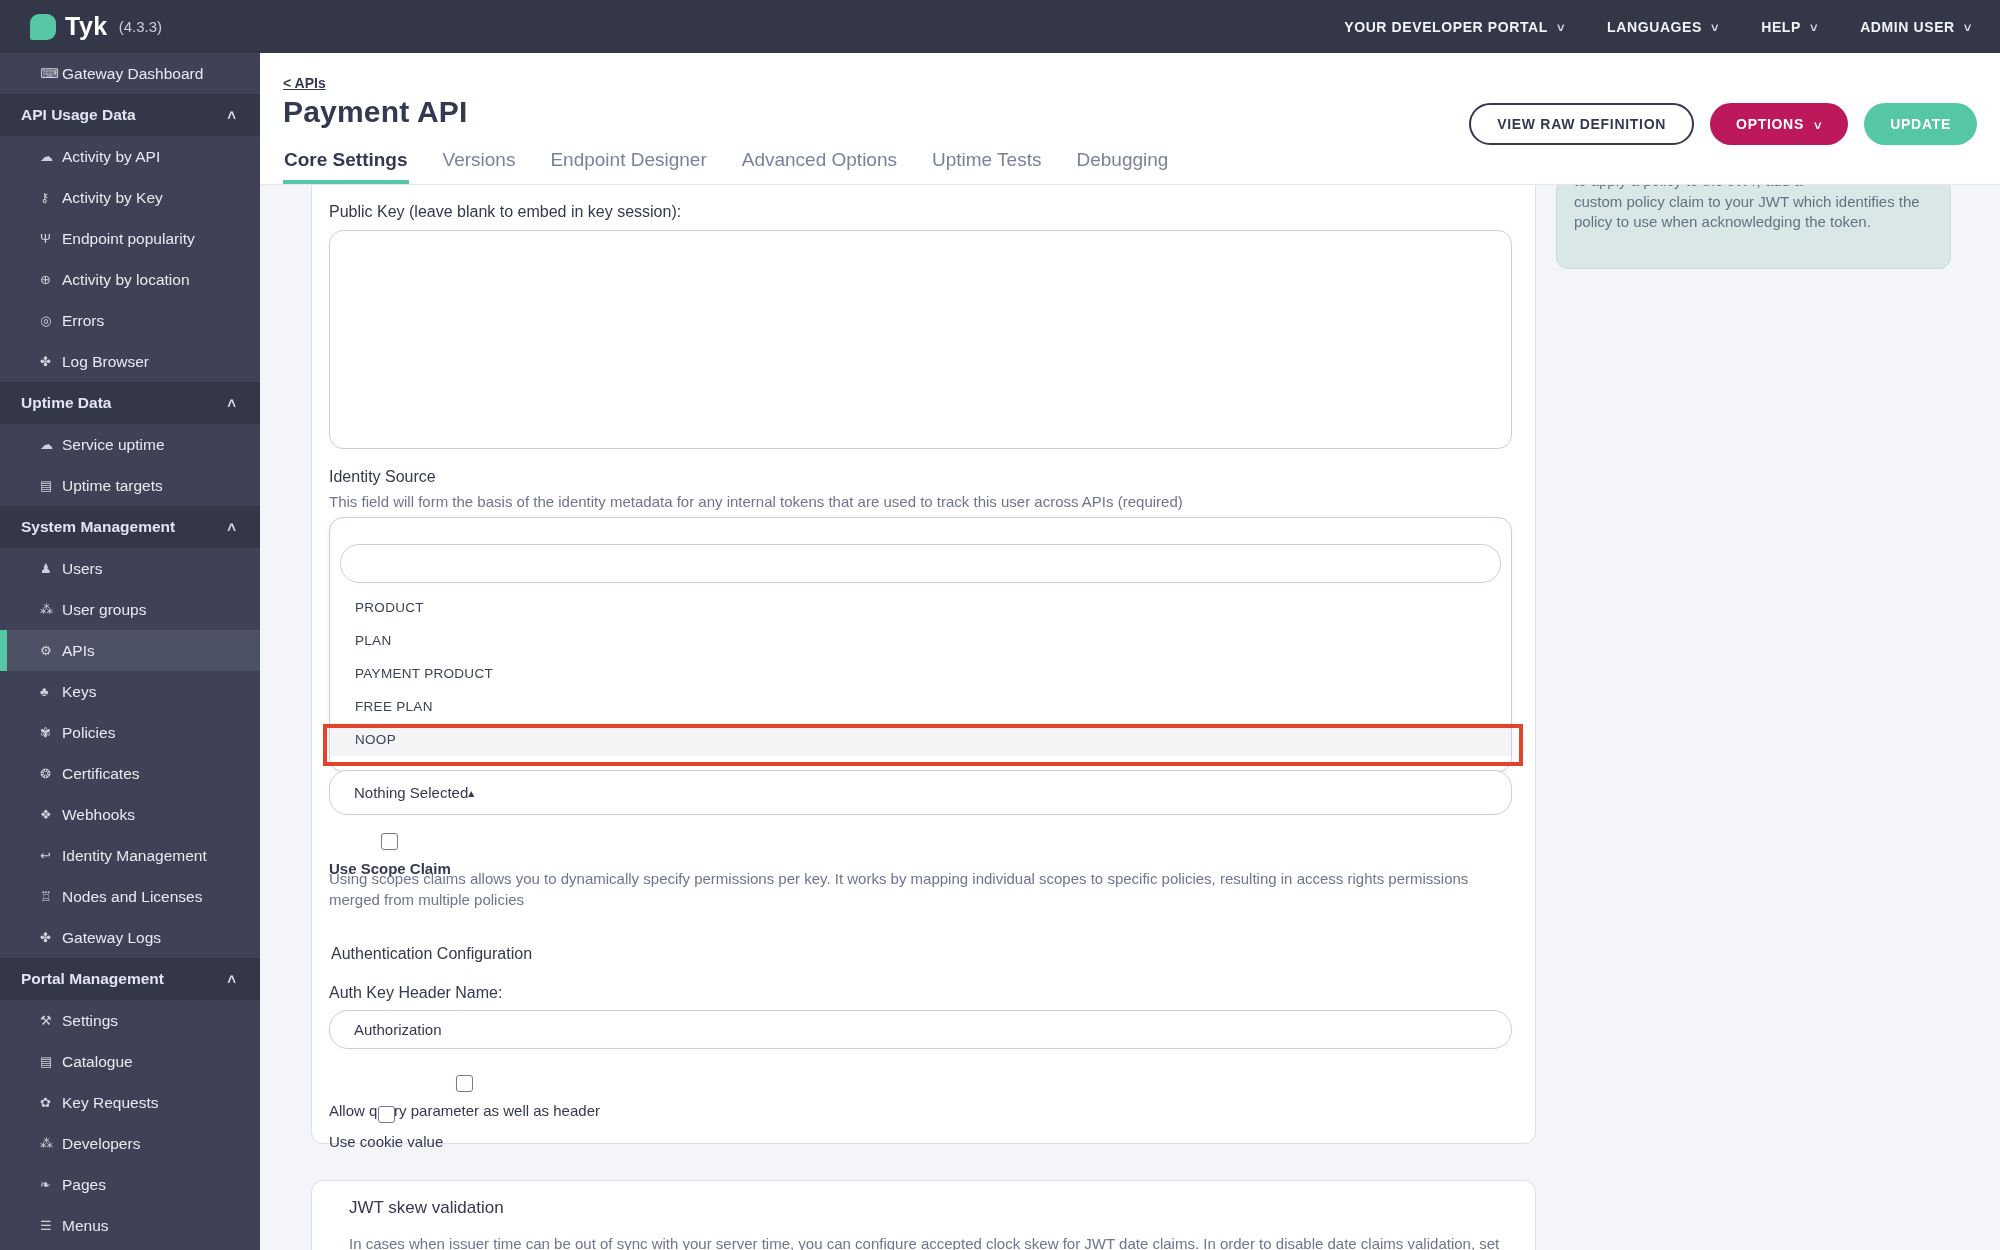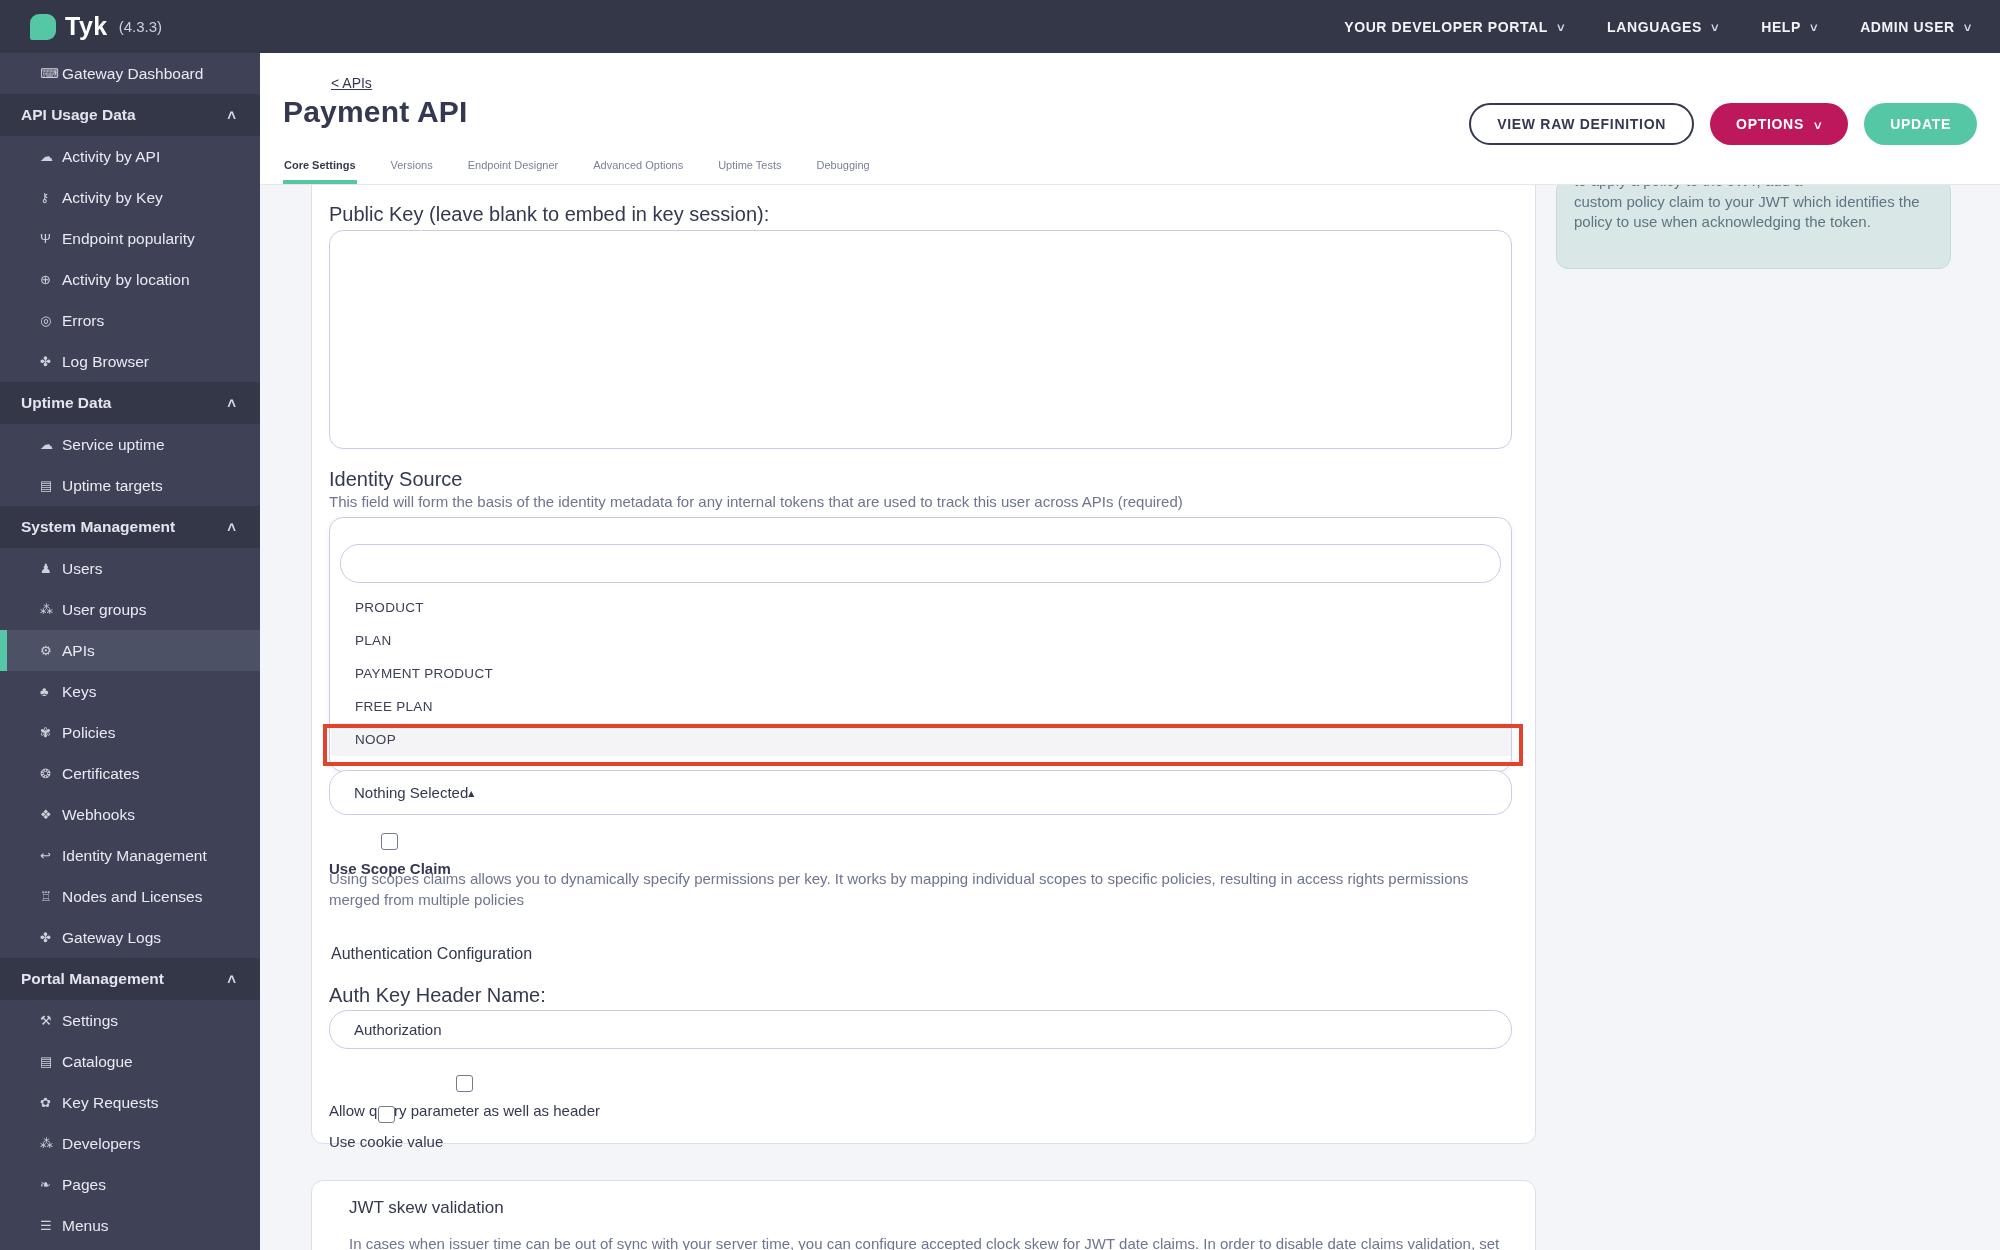--- a/index.html
+++ b/index.html
@@ -20,39 +20,39 @@
   .sb-row { height:41px; display:flex; align-items:center; color:#e8e9f1; font-size:15.5px; cursor:pointer; position:relative; }
   .sb-item { padding-left:40px; }
   .sb-item .sb-icon { width:22px; font-size:13px; opacity:0.85; display:inline-block; }
   .sb-section { background:#343748; padding:0 24px 0 21px; justify-content:space-between; font-weight:bold; color:#e3e4ee; height:42px; }
   .sb-chevron { font-size:15px; font-weight:bold; color:#d6d8e2; }
   .sb-selected { background:#4d5166; }
   .sb-selected::before { content:""; position:absolute; left:0; top:0; bottom:0; width:7px; background:#56c7a5; }
 
   
   .main-header { position:absolute; left:260px; top:53px; width:1740px; height:132px; background:#ffffff; border-bottom:1px solid #e5e6ee; z-index:10; }
-  .breadcrumb { position:absolute; left:23px; top:22px; font-size:14px; font-weight:normal; color:#343851; text-decoration:underline; cursor:pointer;margin-left:48px; }
+  .breadcrumb { position:absolute; left:23px; top:22px; font-size:14px; font-weight:bold; color:#343851; text-decoration:underline; cursor:pointer; }
   .page-title { position:absolute; left:23px; top:42px; font-size:30px; font-weight:bold; color:#343851; letter-spacing:0.2px; }
   .hdr-buttons { position:absolute; right:23px; top:50px; display:flex; gap:16px; align-items:center; }
   .btn { height:42px; border-radius:21px; display:flex; align-items:center; justify-content:center; font-size:14px; font-weight:bold; letter-spacing:0.7px; cursor:pointer; padding:0 26px; }
   .btn-outline { background:#ffffff; border:2px solid #343851; color:#343851; }
   .btn-dark { background:#be185d; color:#ffffff; gap:10px; }
   .btn-teal { background:#56c7a5; color:#ffffff; }
   .btn-caret { font-size:13px; transform:translateY(1px); }
   .tabs { position:absolute; left:23px; bottom:0; display:flex; gap:33px; }
-  .tab { font-size:11px; color:#7b809b; padding:8px 1px 9px; border-bottom:4px solid transparent; cursor:pointer; }
+  .tab { font-size:19px; color:#7b809b; padding:8px 1px 9px; border-bottom:4px solid transparent; cursor:pointer; }
   .tab.active { color:#343851; font-weight:bold; border-bottom-color:#56c7a5; }
 
   
   .content { position:absolute; left:260px; top:185px; width:1740px; height:1065px; background:#f4f5f8; overflow:hidden; }
   .card { position:absolute; background:#ffffff; border:1px solid #dcdeeb; border-radius:12px; }
   .main-card { left:51px; top:-24px; width:1225px; height:983px; }
   .jwt-card { left:51px; top:995px; width:1225px; height:120px; }
 
-  .field-label { position:absolute; font-size:20px; color:#343851; }
+  .field-label { position:absolute; font-size:16px; color:#343851; }
   .field-desc { position:absolute; font-size:15px; color:#6f7490; line-height:21px; }
 
   .pk-textarea { position:absolute; left:69px; top:45px; width:1183px; height:219px; border:1.5px solid #c9cce9; border-radius:14px; background:#fff; resize:none; outline:none; font-family:"Liberation Sans","DejaVu Sans",sans-serif; font-size:15px; color:#343851; padding:12px 18px; }
 
   .dd-panel { position:absolute; left:69px; top:332px; width:1183px; height:255px; background:#ffffff; border:1px solid #c9cce9; border-radius:14px; box-shadow:0 2px 6px rgba(52,56,81,0.06); }
   .dd-search { position:absolute; left:10px; top:26px; width:1161px; height:39px; border:1.5px solid #c9cce9; border-radius:19px; background:#fff; outline:none; font-size:15px; padding:0 18px; color:#343851; font-family:"Liberation Sans","DejaVu Sans",sans-serif; }
   .dd-options { position:absolute; left:1px; top:73px; width:1180px; }
   .dd-option { height:33px; display:flex; align-items:center; padding-left:24px; font-size:13.5px; letter-spacing:0.3px; color:#3c4157; cursor:pointer; }
   .dd-option.hl { background:#f4f4f6; }
   .annotation-box { position:absolute; left:63px; top:539px; width:1200px; height:42px; border:4px solid #e2432b; pointer-events:none; z-index:5; }

